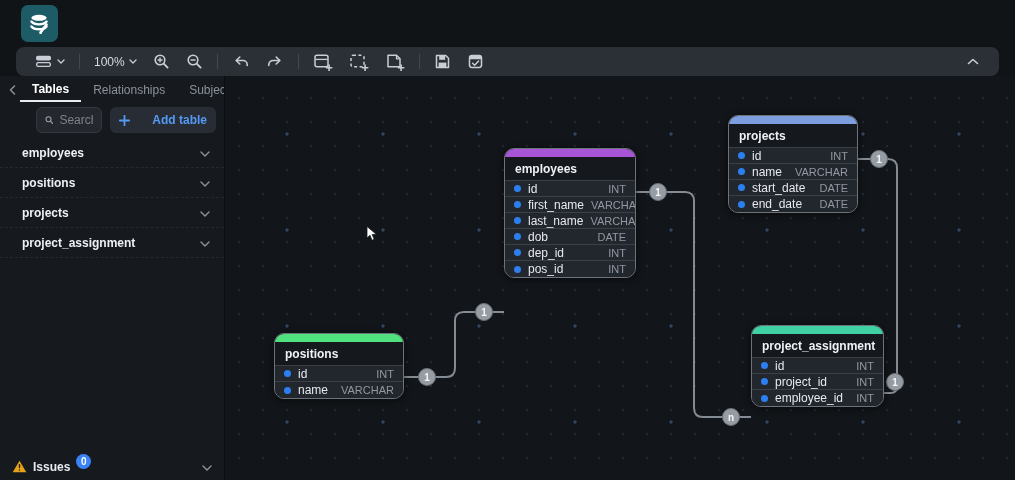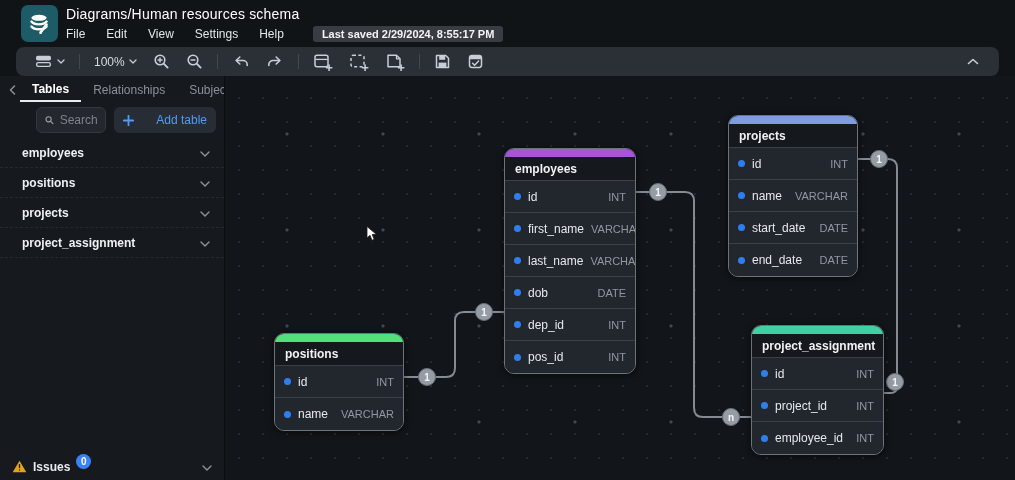--- a/index.html
+++ b/index.html
@@ -33,21 +33,21 @@
   .tabbar { height:27px; display:flex; align-items:center; padding:0 4px; overflow:hidden; flex-shrink:0; }
   .tab-arrow { width:16px; display:flex; align-items:center; justify-content:center; color:#8d939c; cursor:pointer; flex-shrink:0; }
   .tab { font-size:12px; padding:5px 12px 4px; color:#8b919a; white-space:nowrap; cursor:pointer; }
   .tab.active { color:#ffffff; font-weight:700; border-bottom:2px solid #e9ecf0; }
   .searchrow { display:flex; gap:8px; padding:4px 8px 5px; flex-shrink:0; }
   .search { flex:1; display:flex; align-items:center; gap:6px; background:#24272d; border:1px solid #34383f;
             border-radius:6px; padding:0 8px; height:26px; color:#9aa0a8;margin-left:28px; }
   .search input { background:transparent; border:none; outline:none; color:#dfe3e8; font-size:12px; width:100%; }
   .search input::placeholder { color:#7d838b; }
   .add-btn { display:flex; align-items:center; gap:22px; background:#282d35; border:none; border-radius:6px;
-             color:#549af5; font-size:12px; font-weight:400; padding:0 9px; height:26px; cursor:pointer; }
+             color:#549af5; font-size:12px; font-weight:700; padding:0 9px; height:26px; cursor:pointer; }
   .table-list { flex:1; overflow:hidden; }
   .side-item { height:30px; display:flex; align-items:center; justify-content:space-between;
                padding:0 14px 0 22px; border-bottom:1px dashed #262a30; font-size:12px; font-weight:700;
                color:#eef1f4; cursor:pointer; }
   .side-item .chev { color:#8d939c; }
   .issues { height:27px; display:flex; align-items:center; gap:6px; padding:0 12px; font-size:12px;
             font-weight:700; color:#e8ebef; cursor:pointer; flex-shrink:0; }
   .issues-badge { min-width:15px; height:15px; border-radius:50%; background:#3b82f6; color:#fff; font-size:10px;
                   font-weight:700; display:flex; align-items:center; justify-content:center; transform:translateY(-5px); }
   .issues .chev { margin-left:auto; color:#8d939c; }
@@ -58,21 +58,21 @@
       radial-gradient(circle, rgba(115,155,215,0.38) 1.3px, transparent 1.9px),
       radial-gradient(circle, rgba(115,155,215,0.15) 1.1px, transparent 1.6px);
     background-size:96px 96px, 24px 24px;
     background-position:14px 10px, 2px 10px; }
   .rel-svg { position:absolute; left:0; top:0; z-index:1; }
   .table-card { position:absolute; z-index:2; border:1px solid #6d737b; border-radius:10px; overflow:hidden;
                 background:#22262d; box-shadow:0 1px 7px rgba(0,0,0,.55); cursor:pointer; }
   .color-bar { height:8px; }
   .card-header { height:24px; background:#15181d; display:flex; align-items:center; padding:0 10px;
                  font-size:12px; font-weight:700; color:#f0f2f5; border-bottom:1px solid #3b4046; }
-  .field-row { height:32px; display:flex; align-items:center; gap:7px; padding:0 9px;
+  .field-row { height:16px; display:flex; align-items:center; gap:7px; padding:0 9px;
                border-bottom:1px solid #3b4046; background:#22262d; }
   .field-row:last-child { border-bottom:none; }
   .field-dot { width:7px; height:7px; border-radius:50%; background:#2d7ff0; flex-shrink:0; }
   .field-name { font-size:12px; color:#e6e9ed; }
   .field-type { margin-left:auto; font-size:11px; color:#9298a1; }
   .cursor { position:absolute; z-index:5; pointer-events:none; }
 </style>
 </head>
 <body>
 
@@ -80,31 +80,20 @@
 
   <div class="header">
     <div class="logo">
       <svg width="26" height="26" viewBox="0 0 26 26">
         <ellipse cx="12" cy="6.8" rx="7.6" ry="3" fill="#fff"></ellipse>
         <path d="M4.4 10.6 c1.4 1.7 4.2 2.8 7.6 2.8 s6.2 -1.1 7.6 -2.8" fill="none" stroke="#fff" stroke-width="2.4" stroke-linecap="round"></path>
         <path d="M4.4 15.4 c1.4 1.7 4.2 2.8 7.6 2.8 s6.2 -1.1 7.6 -2.8" fill="none" stroke="#fff" stroke-width="2.4" stroke-linecap="round"></path>
         <path d="M13.5 21.5 L19.5 13.5" stroke="#fff" stroke-width="2.6" stroke-linecap="round"></path>
         <path d="M12.2 23.3 L13.5 21.5 L15.2 22.6 Z" fill="#fff"></path>
       </svg>
-    </div>
-    <div class="header-col">
-      <div class="title">Diagrams/Human resources schema</div>
-      <div class="menubar">
-        <span class="menu-item">File</span>
-          <span class="menu-item">Edit</span>
-          <span class="menu-item">View</span>
-          <span class="menu-item">Settings</span>
-          <span class="menu-item">Help</span>
-          <span class="last-saved">Last saved 2/29/2024, 8:55:17 PM</span>
-      </div>
     </div>
   </div>
 
   <div class="toolbar-wrap">
     <div class="toolbar">
       <span class="tb-btn">
           <svg width="19" height="17" viewBox="0 0 19 17">
             <rect x="2" y="2.8" width="15" height="4.8" rx="1.8" fill="currentColor"></rect>
             <rect x="2.7" y="9.6" width="13.6" height="3.8" rx="1.4" fill="none" stroke="currentColor" stroke-width="1.4"></rect>
           </svg>

